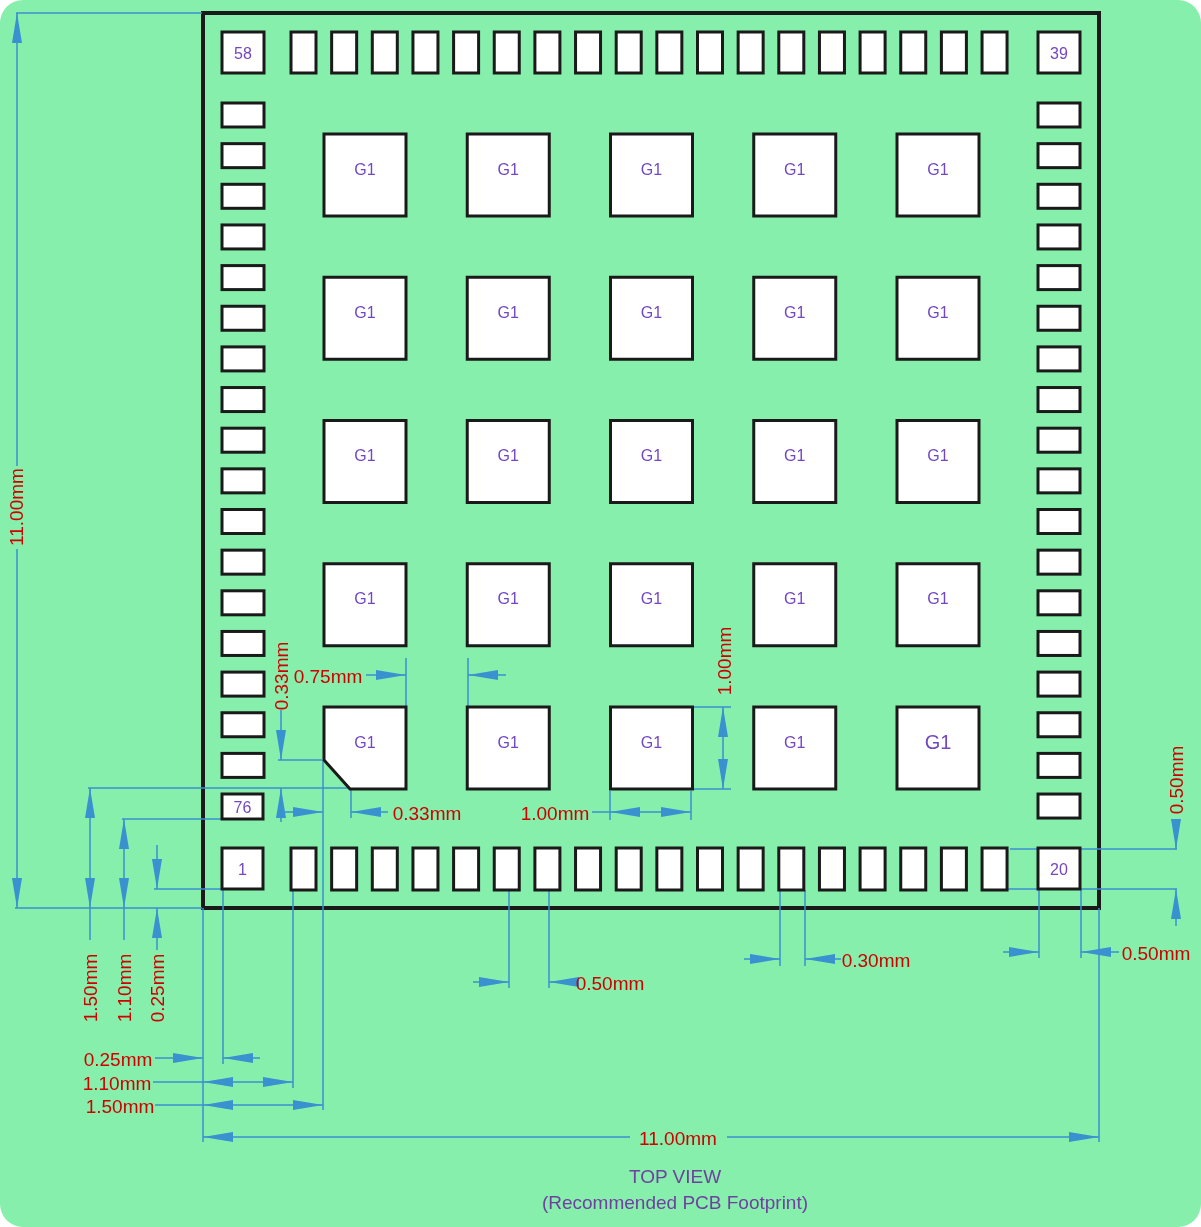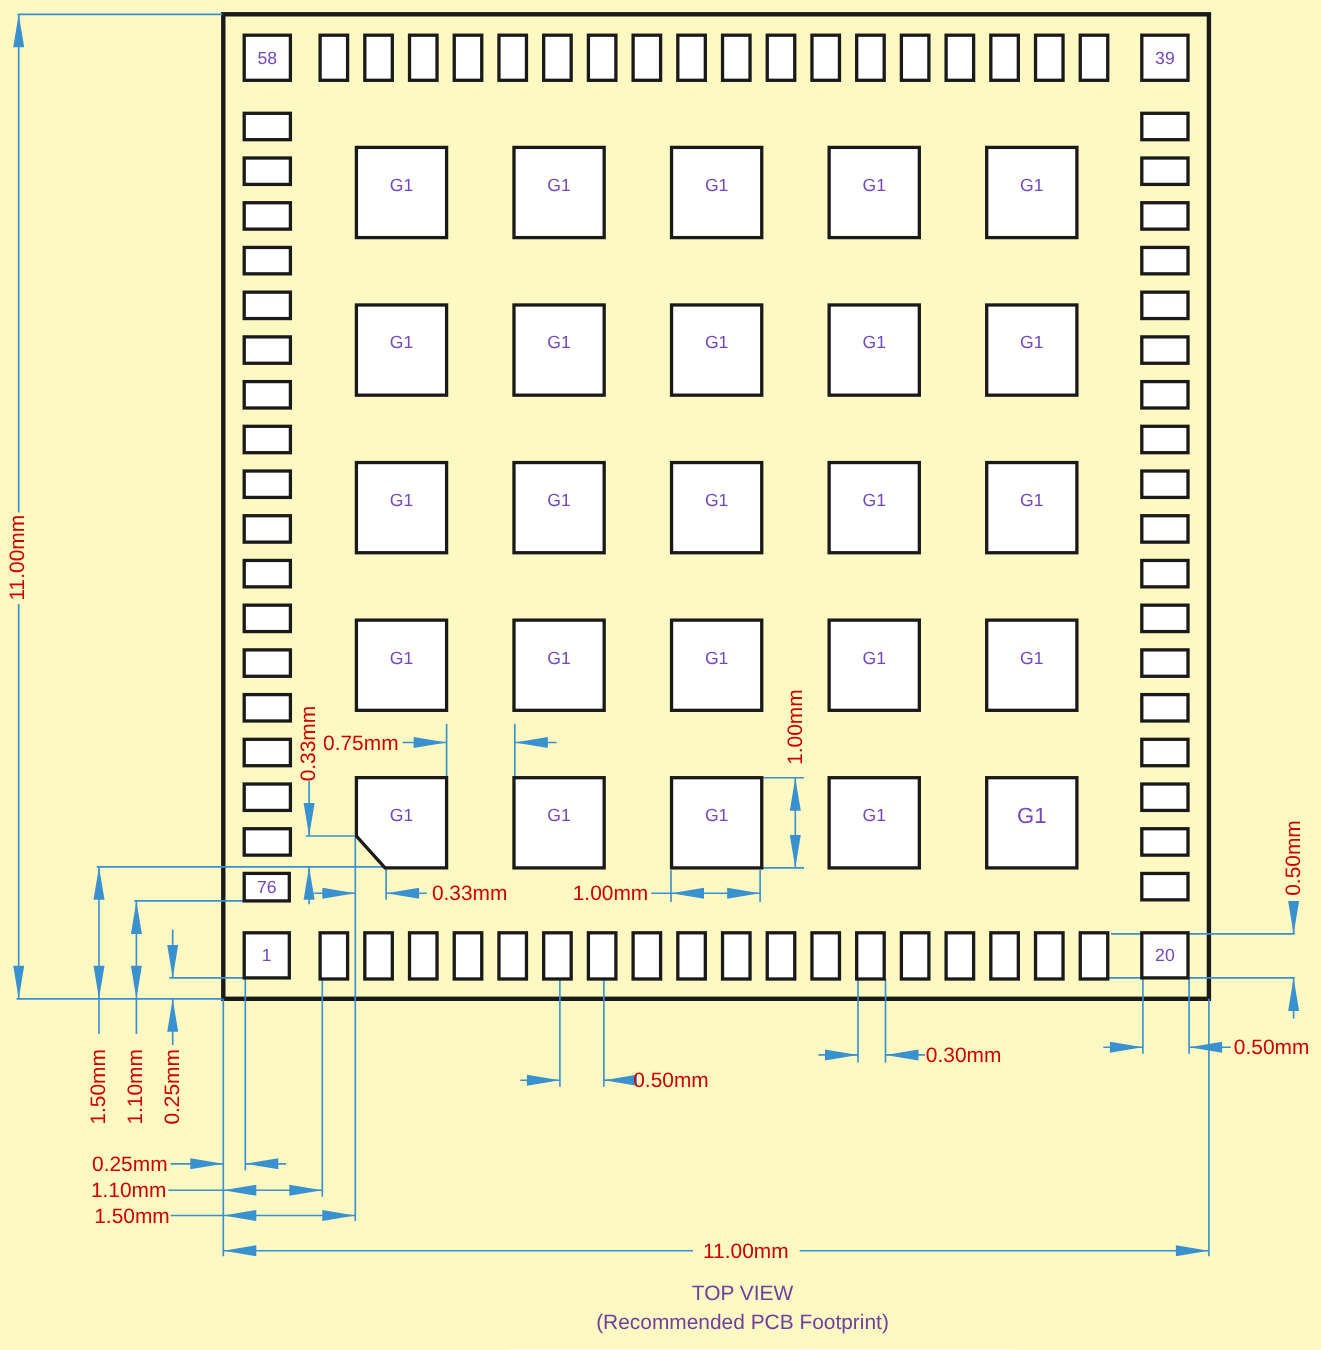--- a/index.html
+++ b/index.html
@@ -1,17 +1,17 @@
 <!DOCTYPE html>
 <html><head>
 <meta charset="utf-8">
 <style>
   html,body{margin:0;padding:0;background:#ffffff;}
-  #canvas{position:relative;width:1201px;height:1227px;background:#fef9c3;overflow:hidden;
-          font-family:"Liberation Sans",sans-serif;}
+  #canvas{position:relative;width:1201px;height:1227px;background:#86efac;overflow:hidden;
+          font-family:"Liberation Sans",sans-serif;border-radius:23px;}
   #drawing{position:absolute;left:0;top:0;}
   svg text{font-family:"Liberation Sans",sans-serif;}
   .title-line{position:absolute;left:420px;width:510px;text-align:center;color:#7040a0;
               font-size:19px;font-family:"Liberation Sans",sans-serif;}
   #title1{top:1166px;}
   #title2{top:1192px;}
 </style>
 </head>
 <body>
 

